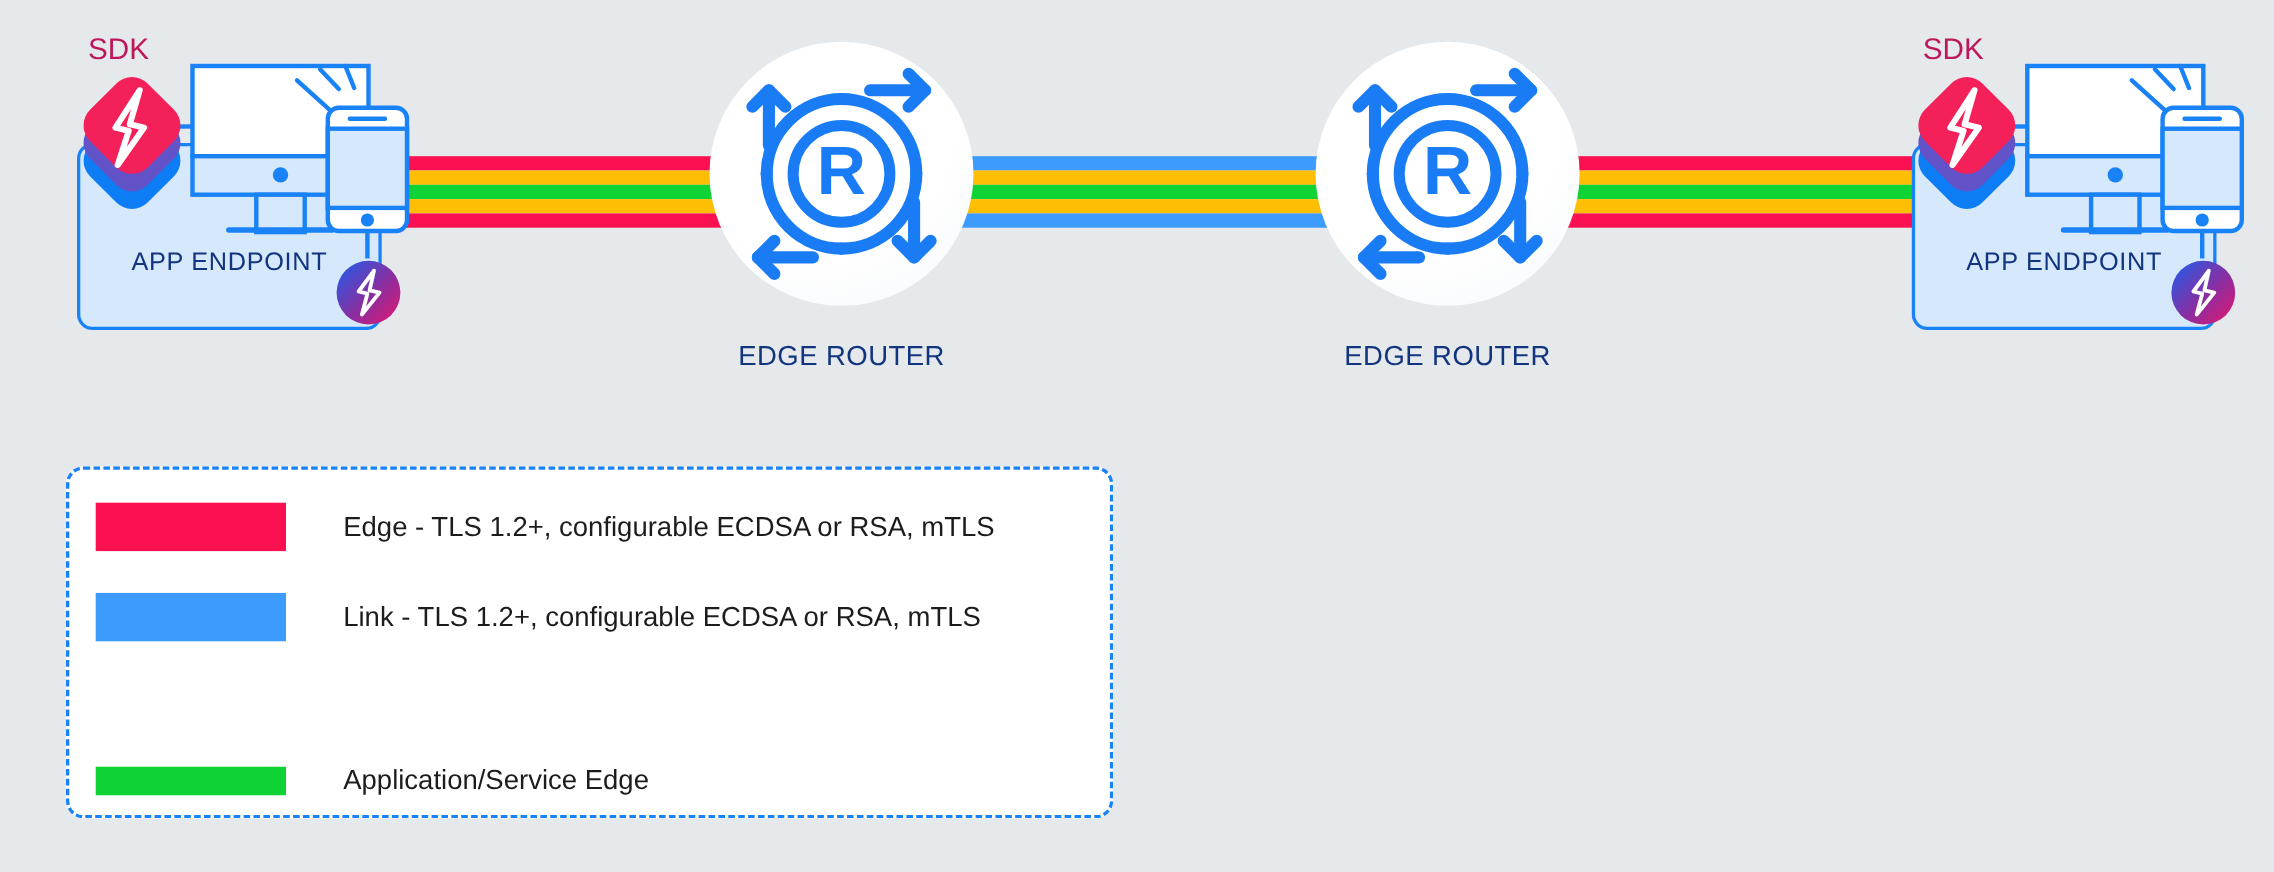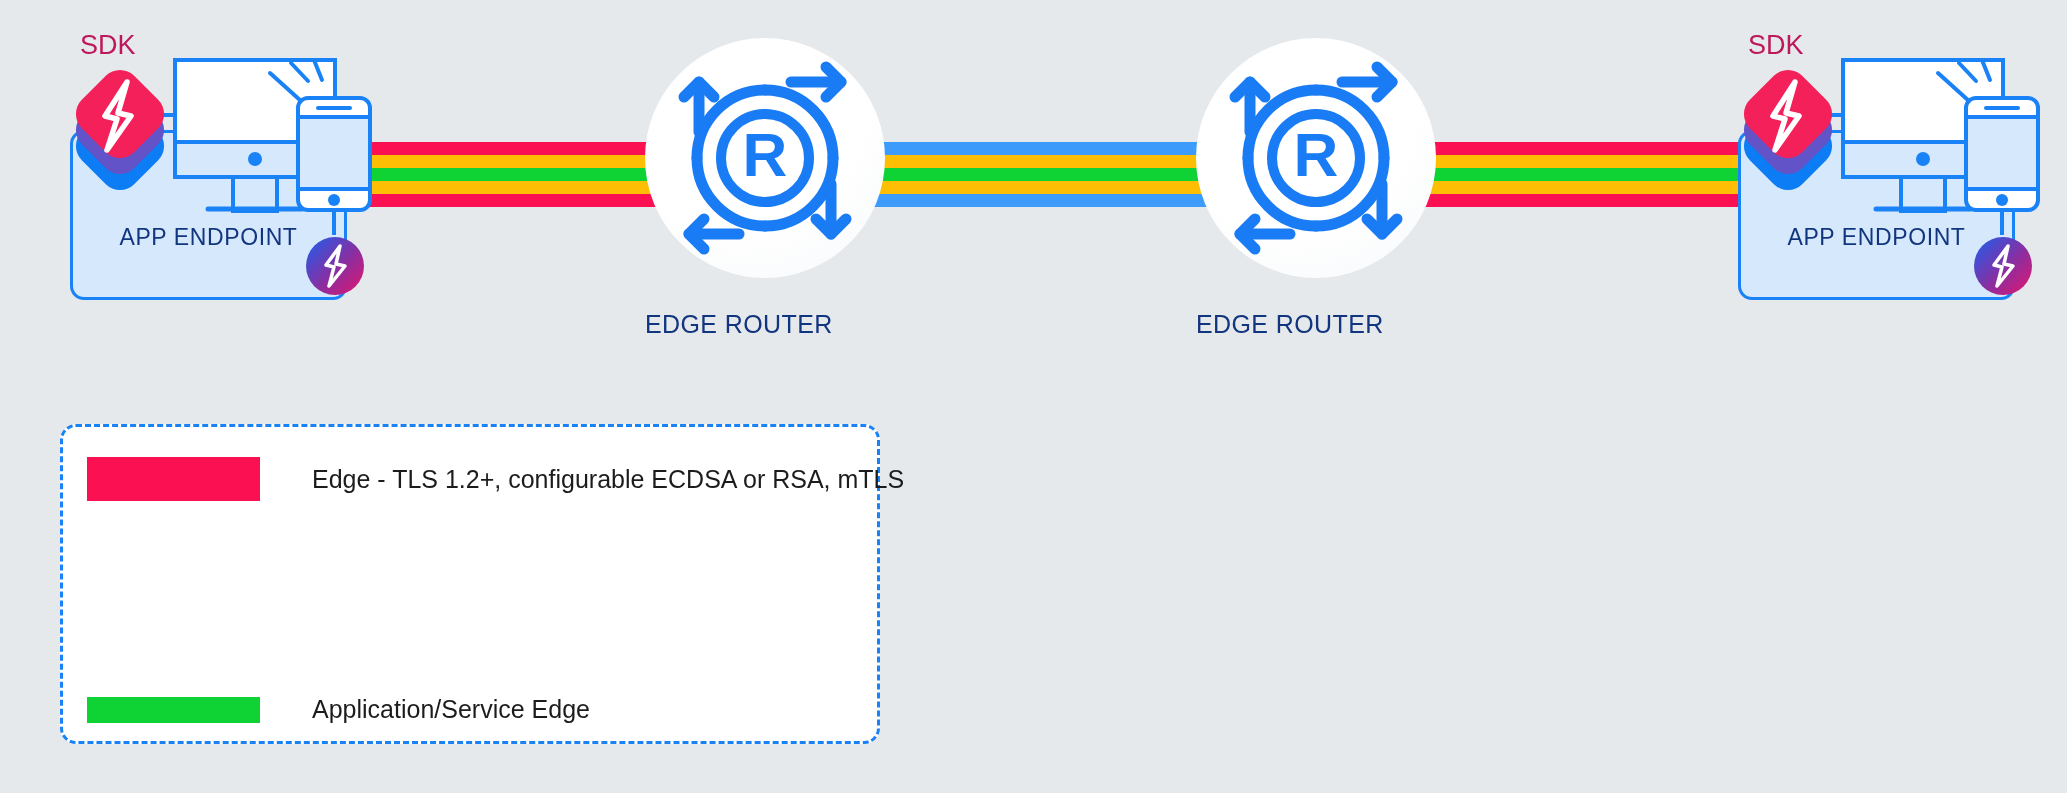--- a/index.html
+++ b/index.html
@@ -58,20 +58,21 @@
   }
 
   
   .router-circle {
     position: absolute;
     border-radius: 50%;
     background: radial-gradient(circle at 40% 30%, #ffffff 0%, #ffffff 55%, #fbfcfd 75%, #f4f6f8 100%);
   }
   .router-label {
     position: absolute;
+    text-align: center;
     color: #12357f;
     font-size: 25px;
     letter-spacing: 0.4px;
     font-family: "Liberation Sans", sans-serif;
     white-space: nowrap;
   }
 
   
   #legend {
     position: absolute;
@@ -307,27 +308,31 @@
             <stop offset="55%" stop-color="#8a2ea0"></stop>
             <stop offset="100%" stop-color="#e6156c"></stop>
           </linearGradient>
         </defs>
         <circle cx="31" cy="31" r="29" fill="url(#boltgradR)"></circle>
         <path d="M36 11 L22 30 L30 32 L25 51 L41 31 L32 29 Z" fill="none" stroke="#ffffff" stroke-width="3.5" stroke-linejoin="round"></path>
       </svg>
     </div>
   </div>
 
-  <div id="legend" style="left:60px; top:424px; width:820px; height:320px;">
+  <div id="legend" style="left:60px; top:424px; width:952px; height:320px;">
 
     <div class="legend-row" style="top:30px;">
       <div class="legend-swatch" style="background:#fb1151;"></div>
       <div class="legend-text">Edge - TLS 1.2+, configurable ECDSA or RSA, mTLS</div>
     </div>
 
+    <div class="legend-row" style="top:112px;">
+      <div class="legend-swatch" style="background:#3d9bfc;"></div>
+      <div class="legend-text">Link - TLS 1.2+, configurable ECDSA or RSA, mTLS</div>
+    </div>
 
 
     <div class="legend-row" style="top:268px;">
       <div class="legend-swatch short" style="background:#0fd335;"></div>
       <div class="legend-text">Application/Service Edge</div>
     </div>
   </div>
 
 </div>
 

